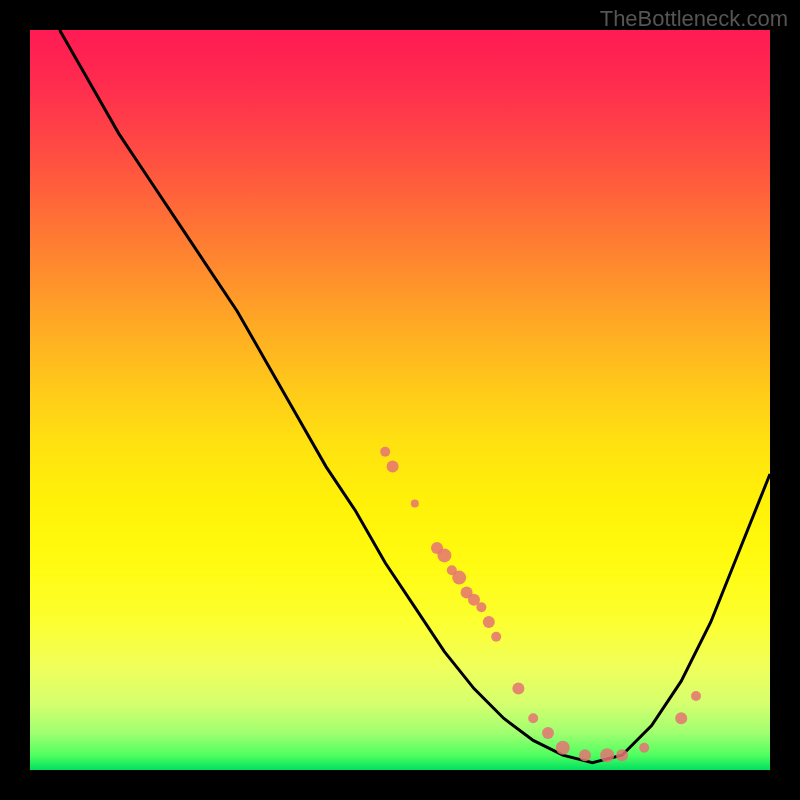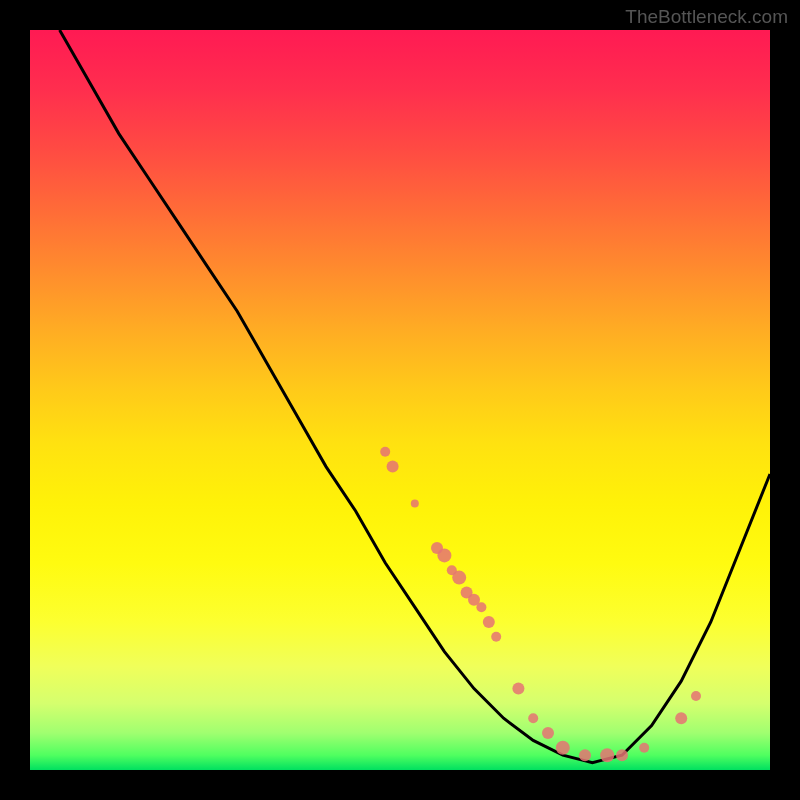--- a/index.html
+++ b/index.html
@@ -8,21 +8,21 @@
     height: 800px;
     background: #000;
     position: relative;
     font-family: Arial, sans-serif;
   }
   .watermark {
     position: absolute;
     top: 6px;
     right: 12px;
     color: #555;
-    font-size: 19px;
+    font-size: 22px;
     font-weight: 500;
     z-index: 10;
   }
   .plot-area {
     position: absolute;
     top: 30px;
     left: 30px;
     width: 740px;
     height: 740px;
   }

